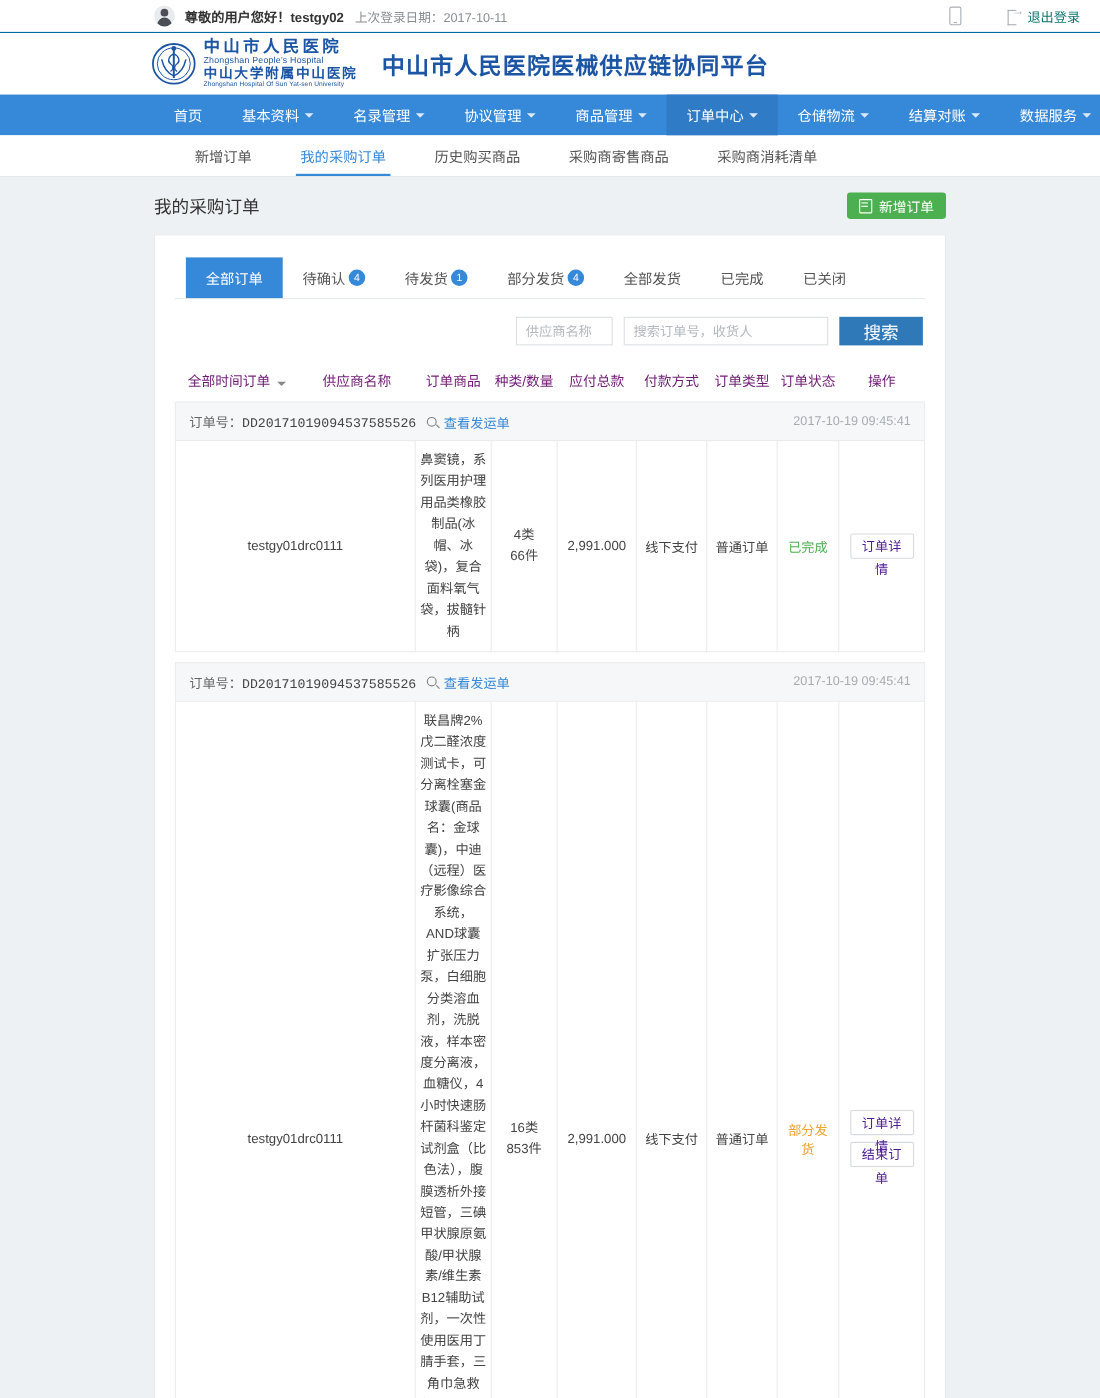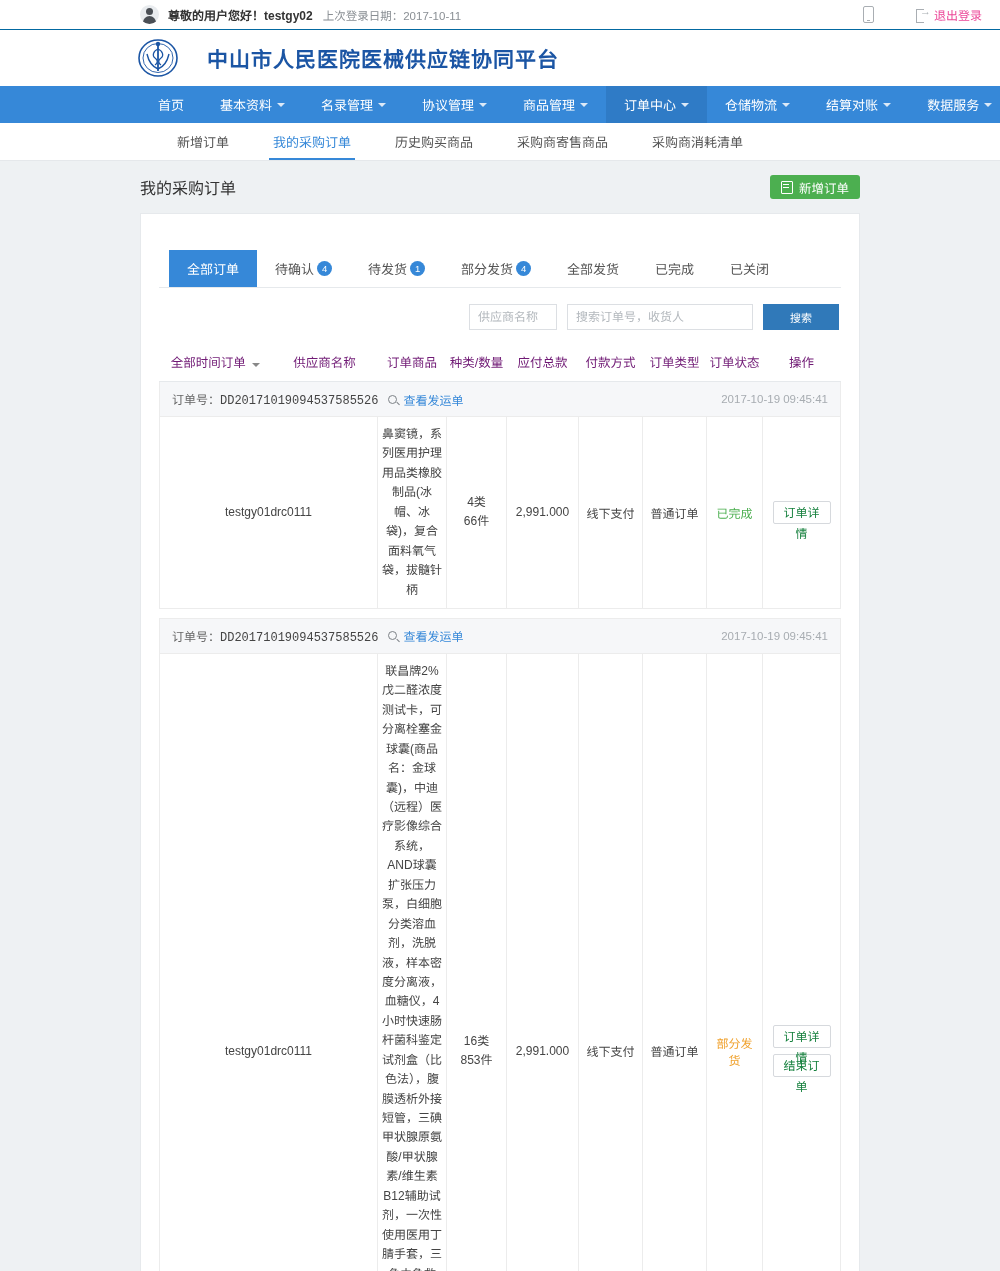--- a/index.html
+++ b/index.html
@@ -31,21 +31,21 @@
   }
   .avatar::after {
     content: ""; position: absolute; left: 3px; top: 11px;
     width: 13px; height: 10px; border-radius: 7px 7px 0 0; background: #4a4f55;
   }
   .greet { font-weight: bold; color: #333; font-size: 12px; }
   .lastlogin { color: #8a8f94; font-size: 11.5px; margin-left: 10px; }
   .topbar-right { margin-left: auto; display: flex; align-items: center; gap: 42px; }
   .phone-icon { width: 11px; height: 17px; border: 1.4px solid #a9aeb3; border-radius: 2px; position: relative; }
   .phone-icon::after { content:""; position:absolute; left:3px; bottom:1px; width:3px; height:1.5px; background:#a9aeb3;}
-  .logout { display: flex; align-items: center; gap: 6px; color: #ec4899; font-size: 12px; text-align: center; }
+  .logout { display: flex; align-items: center; gap: 6px; color: #0f766e; font-size: 12px; text-align: center; }
   .logout-icon { width: 12px; height: 12px; position: relative; }
   .logout-icon::before { content:""; position:absolute; left:0; top:0; width:7px; height:12px; border:1.4px solid #a9aeb3; border-right:none;}
   .logout-icon::after { content:"→"; position:absolute; left:4px; top:-4px; font-size:11px; color:#a9aeb3;}
 
   
   .logoband { background:#fff; height: 56px; display:flex; align-items:center; padding-left:137px; }
   .logo-mark { width: 42px; height: 42px; flex:0 0 auto; margin-right: 6px; }
   .logo-cn { font-size: 15px; letter-spacing: 3px; color: #1b55a4; font-weight: bold; line-height: 1.05; font-family:"DejaVu Sans", sans-serif;}
   .logo-en { font-size: 8px; color: #1b55a4; letter-spacing: .2px; line-height: 1.2; }
   .logo-cn2 { font-size: 12.5px; letter-spacing: 1.5px; color:#1b55a4; font-weight:bold; line-height:1.15;}
@@ -75,35 +75,35 @@
     margin-left:auto; background:#4caf50; color:#fff; font-size:12.5px;
     height:24px; padding: 0 11px; border-radius:3px; display:flex; align-items:center; gap:6px; cursor:pointer;
   }
   .newicon { width:12px; height:13px; border:1.4px solid #fff; border-radius:1px; position:relative;}
   .newicon::before{content:"";position:absolute;left:1px;top:2px;width:6px;height:1.2px;background:#fff;box-shadow:0 3px 0 #fff;}
 
   .card { background:#fff; border:1px solid #e6e9ec; padding: 20px 18px 26px; }
 
   
   .filters { display:flex; align-items:stretch; border-bottom:1px solid #e6e9ec; padding-left:10px; }
-  .ftab { padding: 9px 18px; font-size:13px; color:#555; display:flex; align-items:center; cursor:pointer;margin-top:16px; }
+  .ftab { padding: 9px 18px; font-size:13px; color:#555; display:flex; align-items:center; cursor:pointer; }
   .ftab.active { background:#3688d8; color:#fff; }
   .badge {
     display:inline-flex;align-items:center;justify-content:center;
     width:15px;height:15px;border-radius:50%;background:#3688d8;color:#fff;
     font-size:9.5px; margin-left:3px;
   }
 
   
   .searchrow { display:flex; justify-content:flex-end; align-items:center; padding: 16px 2px 14px 0; gap:10px;}
   .inp { height:26px; border:1px solid #dcdfe3; font-size:12px; padding: 0 8px; color:#444; background:#fff; }
   .inp::placeholder { color:#b3b8bd; }
   .inp.sup { width:88px; }
   .inp.key { width:186px; }
-  .btn-search { height:26px; width:76px; background:#3079b9; color:#fff; font-size:11px; border:none; cursor:pointer;}
+  .btn-search { height:26px; width:76px; background:#3079b9; color:#fff; font-size:16px; border:none; cursor:pointer;}
 
   
   table.orders { width:100%; border-collapse:collapse; table-layout:fixed; }
   table.orders th {
     font-weight:normal; font-size:12.5px; color:#701a75; text-align:center;
     padding: 8px 2px 10px; border-bottom:1px solid #e6e9ec;
   }
   th.c-time { text-align:left; padding-left:12px; width:112px;}
   th.c-sup  { width:106px; }
   th.c-goods{ width:auto; }
@@ -130,21 +130,21 @@
   tr.ordrow td {
     border:1px solid #ececec; font-size:12px; color:#444; text-align:center;
     padding: 8px 4px; vertical-align:middle; background:#fff;
   }
   td.goods { text-align:left; padding: 8px 10px; line-height:1.62; }
   td.kind { line-height:1.6; }
   .st-done   { color:#4caf50; }
   .st-part   { color:#f0a22e; }
   .btn-sm {
     display:block; margin: 0 auto 6px; width:58px; height:23px; line-height:21px;
-    border:1px solid #d6d9dd; background:#fff; font-size:12px; color:#15803d; cursor:pointer; border-radius:2px;
+    border:1px solid #d6d9dd; background:#fff; font-size:12px; color:#4c1d95; cursor:pointer; border-radius:2px;
   }
   .btn-sm:last-child { margin-bottom:0; }
 </style>
 </head>
 <body>
 
 <div class="page">
 
   <div class="topbar">
     <div class="avatar"></div>
@@ -163,20 +163,26 @@
     <svg class="logo-mark" viewBox="0 0 42 42">
       <ellipse cx="21" cy="21" rx="19" ry="18" fill="none" stroke="#1b55a4" stroke-width="1.6"></ellipse>
       <ellipse cx="21" cy="21" rx="15" ry="14.5" fill="none" stroke="#1b55a4" stroke-width="0.9"></ellipse>
       <path d="M21 8 L21 34" stroke="#1b55a4" stroke-width="1.8"></path>
       <path d="M21 12 c-5 2 -6 7 -3 9 c3 2 3 5 0 7" fill="none" stroke="#1b55a4" stroke-width="1.2"></path>
       <path d="M21 12 c5 2 6 7 3 9 c-3 2 -3 5 0 7" fill="none" stroke="#1b55a4" stroke-width="1.2"></path>
       <path d="M10 17 c2 9 6 13 11 15" fill="none" stroke="#1b55a4" stroke-width="1.4"></path>
       <path d="M32 17 c-2 9 -6 13 -11 15" fill="none" stroke="#1b55a4" stroke-width="1.4"></path>
       <circle cx="21" cy="7" r="2.2" fill="#1b55a4"></circle>
     </svg>
+    <div>
+      <div class="logo-cn">中山市人民医院</div>
+      <div class="logo-en">Zhongshan People's Hospital</div>
+      <div class="logo-cn2">中山大学附属中山医院</div>
+      <div class="logo-en2">Zhongshan Hospital Of Sun Yat-sen University</div>
+    </div>
     <div class="site-title">中山市人民医院医械供应链协同平台</div>
   </div>
 
   <div class="mainnav" id="mainnav">
       <div class="navitem">
         <span>首页</span>
       </div>
       <div class="navitem">
         <span>基本资料</span>
         <span class="caret"></span>

